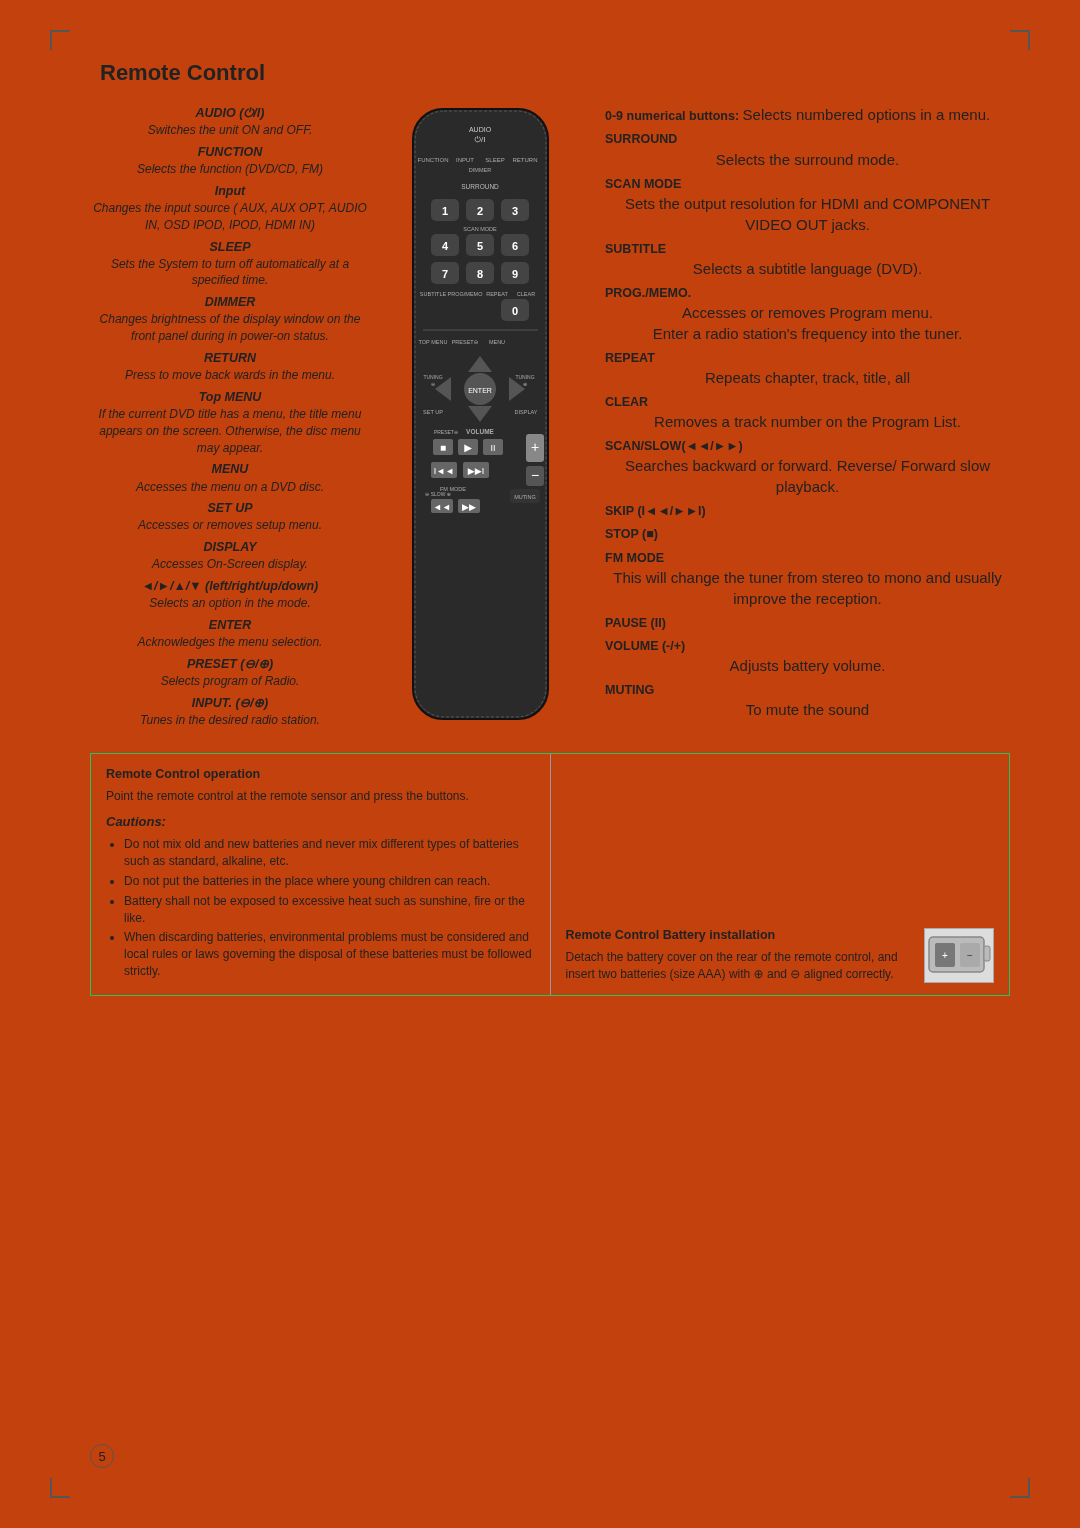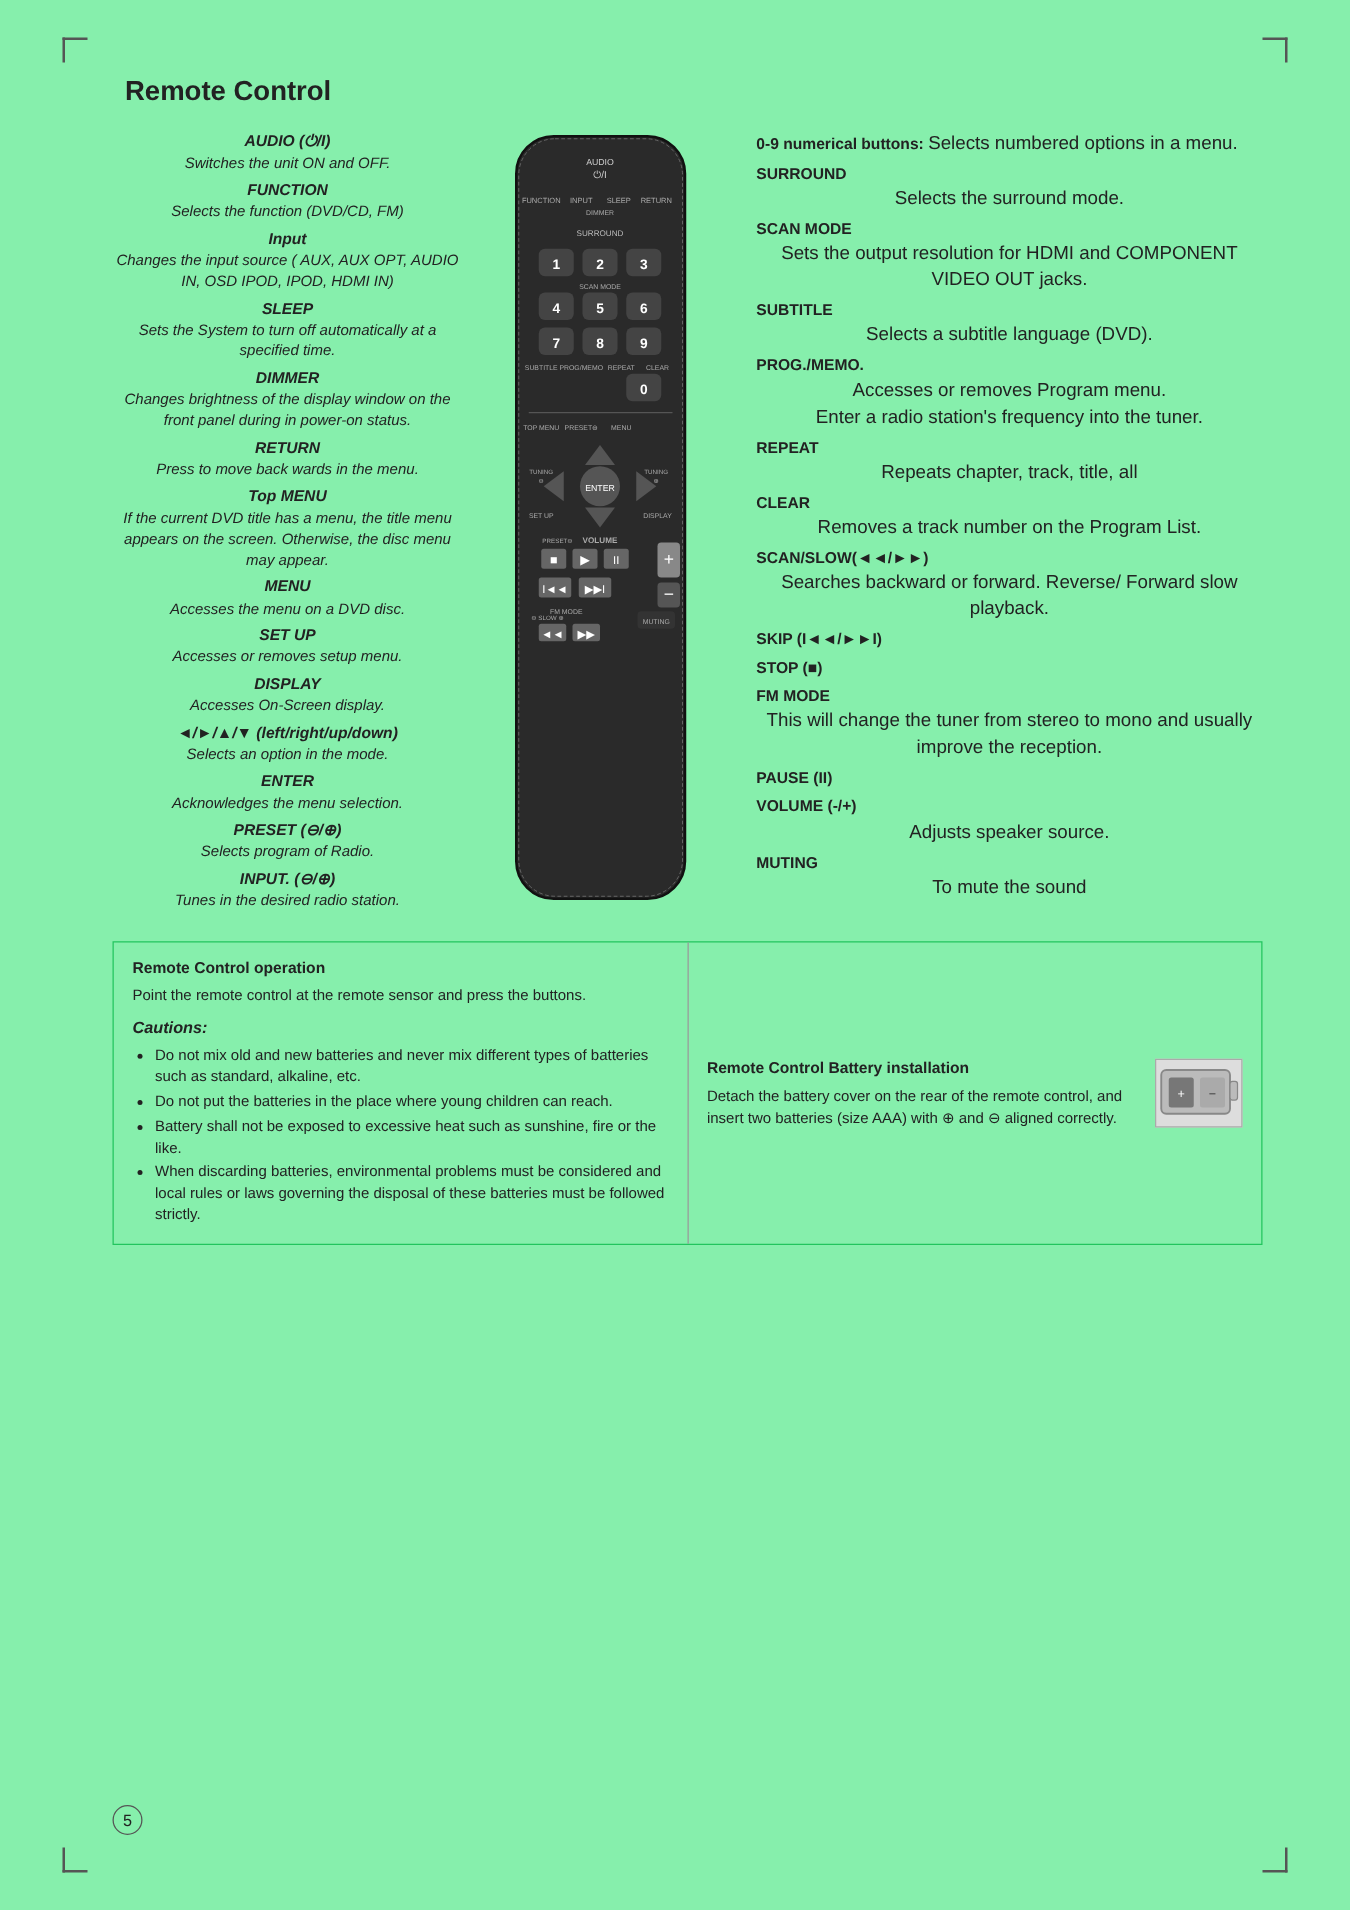--- a/index.html
+++ b/index.html
@@ -8,21 +8,21 @@
       min-height: 1528px;
       background: #f0f0f0;
       font-family: Arial, sans-serif;
       font-size: 13px;
       color: #222;
       position: relative;
     }
     .page {
       width: 1080px;
       min-height: 1528px;
-      background: #86efac;
+      background: #c2410c;
       position: relative;
       padding: 60px 70px 60px 90px;
     }
     
     .corner-mark {
       position: absolute;
       width: 20px;
       height: 20px;
       border-color: #555;
       border-style: solid;
@@ -110,21 +110,21 @@
     .bottom-left {
       flex: 1;
       padding: 12px 15px;
       border-right: 1px solid #999;
     }
     .bottom-right {
       flex: 1;
       padding: 12px 15px;
       display: flex;
       gap: 12px;
-      align-items: center;
+      align-items: flex-end;
     }
     .bottom-title {
       font-weight: bold;
       margin-bottom: 5px;
       font-size: 12.5px;
     }
     .cautions-title {
       font-style: italic;
       font-weight: bold;
       font-size: 13px;
@@ -423,21 +423,21 @@
         <div class="section-title">FM MODE</div>
         <div class="section-text">This will change the tuner from stereo to mono and usually improve the reception.</div>
       </div>
 
       <div class="section">
         <div class="section-title">PAUSE (II)</div>
       </div>
 
       <div class="section">
         <div class="section-title">VOLUME (-/+)</div>
-        <div class="section-text">Adjusts speaker source.</div>
+        <div class="section-text">Adjusts battery volume.</div>
       </div>
 
       <div class="section">
         <div class="section-title">MUTING</div>
         <div class="section-text">To mute the sound</div>
       </div>
 
     </div>
   </div>
 

